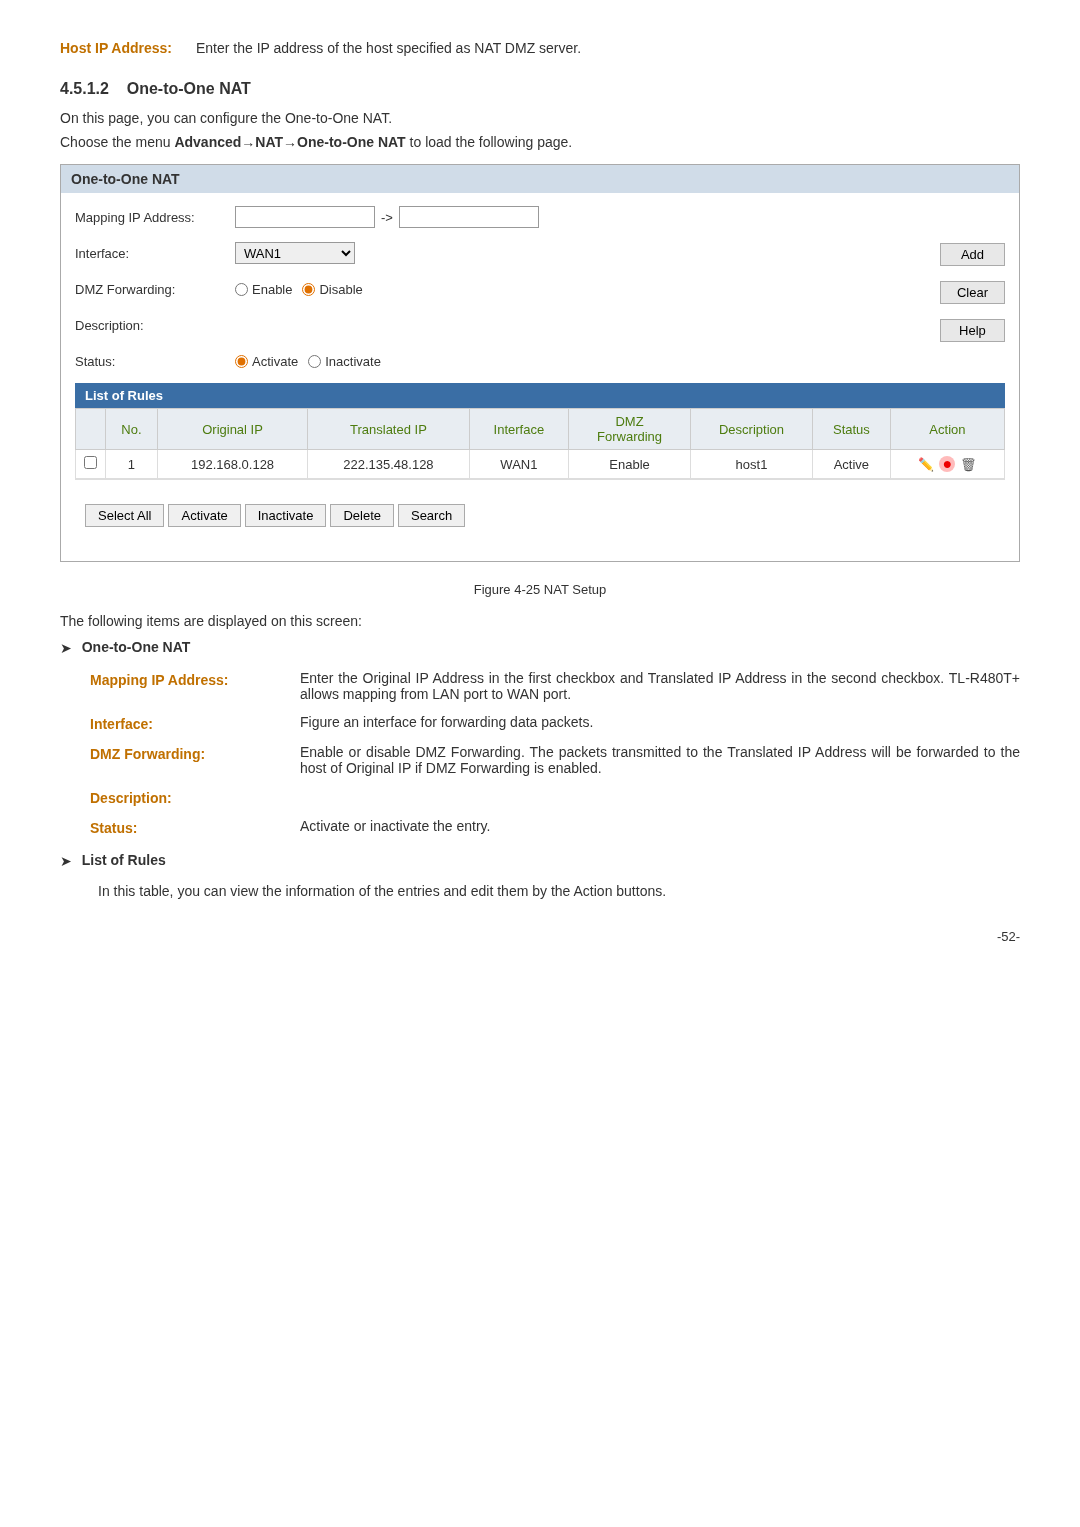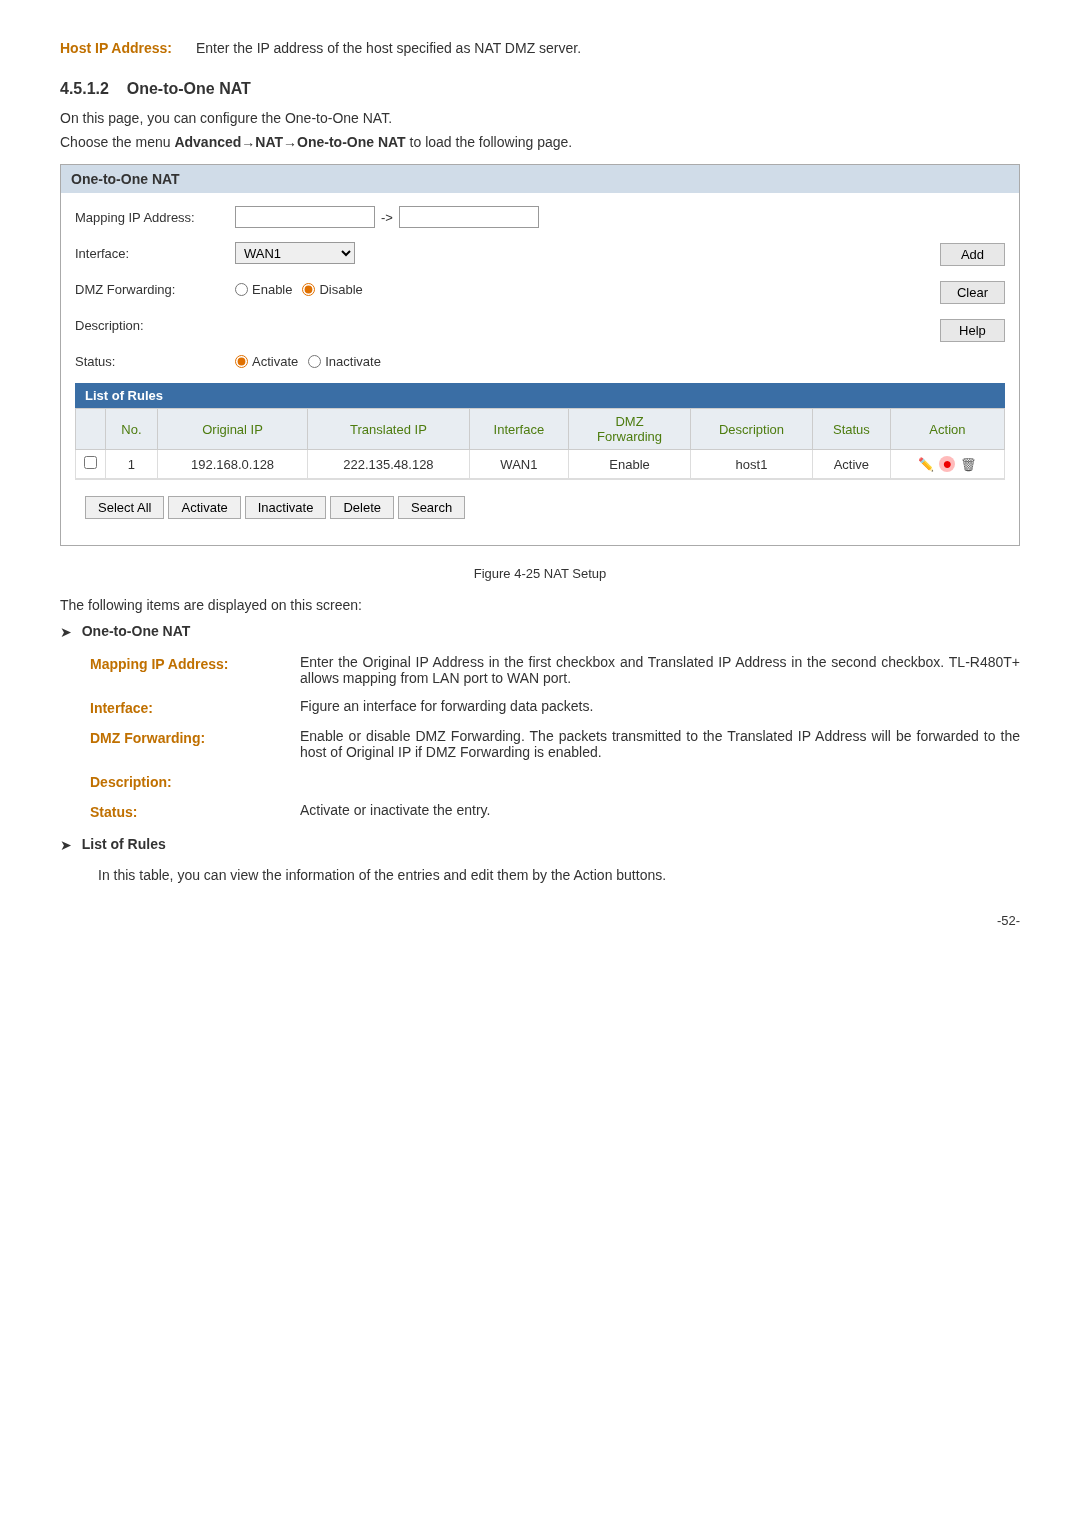--- a/index.html
+++ b/index.html
@@ -172,21 +172,21 @@
       cursor: pointer;
       font-size: 13px;
     }
     .icon-edit { color: #555; }
     .icon-disable { color: #e55; background: #fbb; border-radius: 50%; width: 16px; height: 16px; }
     .icon-delete { color: #555; }
 
     .table-buttons {
       display: flex;
       gap: 4px;
-      padding: 16px 10px;
+      padding: 24px 10px;
       border-top: 1px solid #ddd;
     }
     .table-btn {
       border: 1px solid #aaa;
       background: #f0f0f0;
       padding: 3px 12px;
       font-size: 13px;
       cursor: pointer;
     }
 

